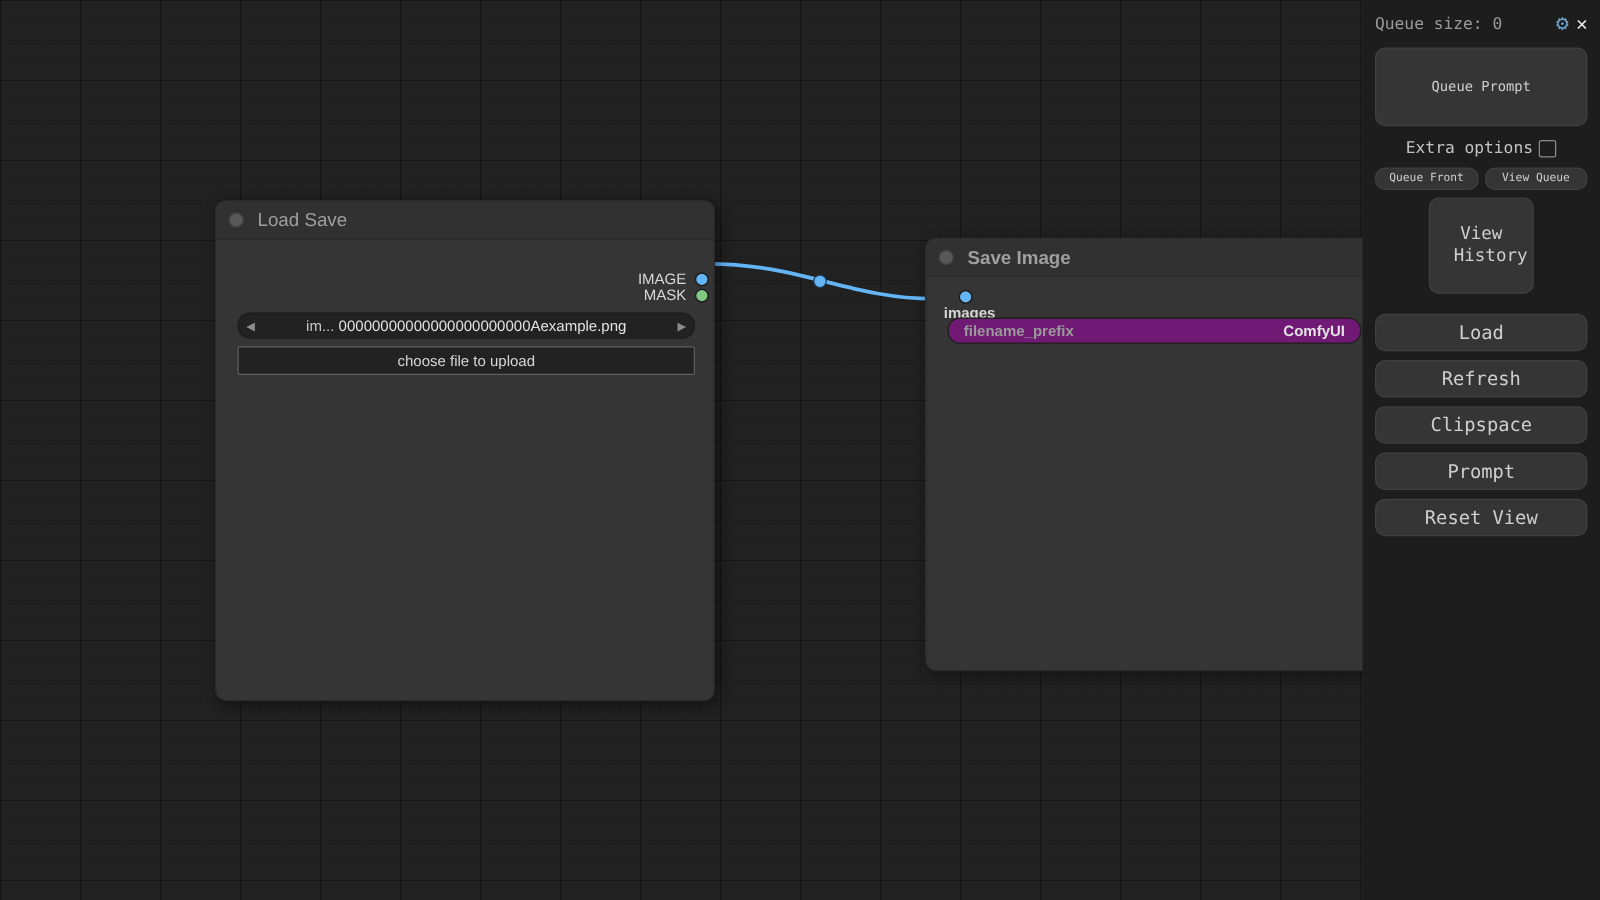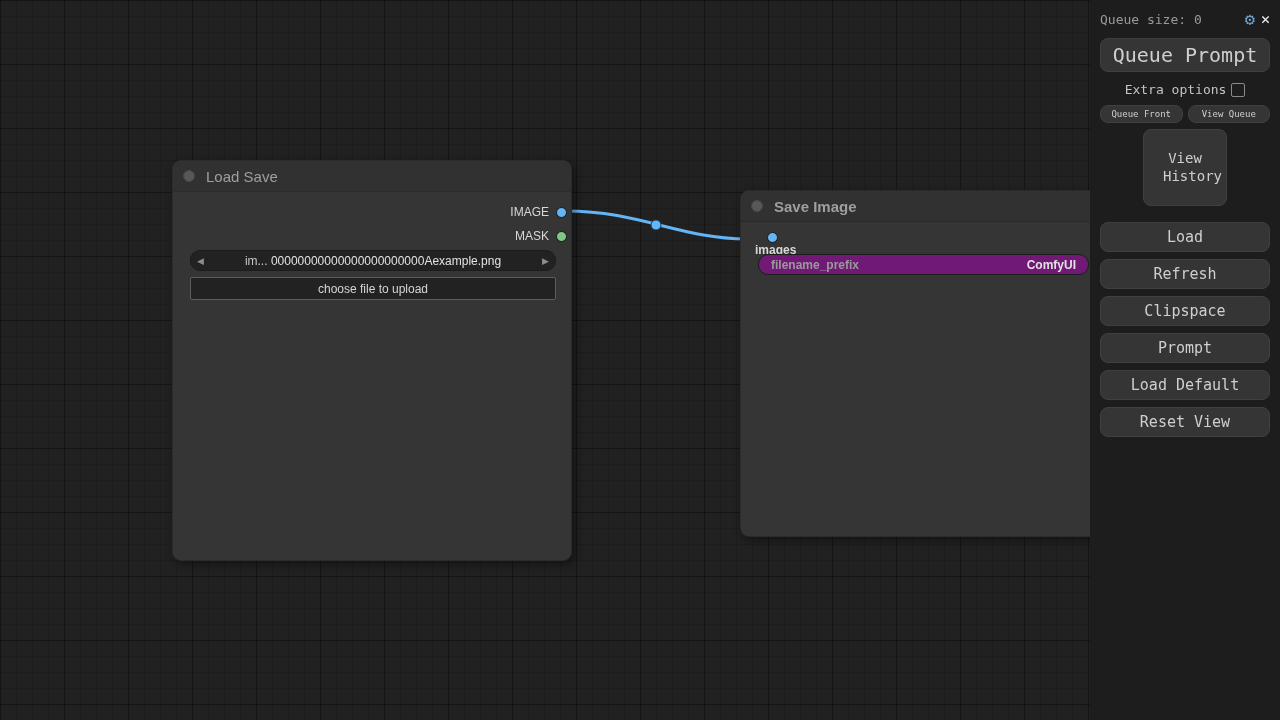--- a/index.html
+++ b/index.html
@@ -48,21 +48,21 @@
     box-sizing:border-box;padding:8px 10px;z-index:10;
     font-family:"DejaVu Sans Mono",monospace;color:#cccccc;}
   .queue-row{display:flex;align-items:center;gap:6px;height:22px;}
   .queue-size{flex:1;font-size:13px;color:#9a9a9a;white-space:nowrap;}
   .gear{font-size:17px;color:#6fa3cf;line-height:1;cursor:pointer;}
   .close-x{font-size:15px;color:#efefef;line-height:1;cursor:pointer;font-weight:bold;}
   .btn{display:block;width:100%;box-sizing:border-box;background:#353535;border:1px solid #404040;
     border-radius:8px;color:#cfcfcf;text-align:center;cursor:pointer;
     font-family:"DejaVu Sans Mono",monospace;}
   .btn-large{font-size:15px;padding:5px 0;margin-top:7px;}
-  .btn-prompt{font-size:20px;padding:4px 0;margin-top:8px;}
+  .btn-prompt{font-size:11px;padding:24px 0;margin-top:8px;}
   .extra-row{display:flex;align-items:center;justify-content:center;gap:5px;margin-top:10px;
     font-size:13px;color:#c3c3c3;}
   .checkbox{width:12px;height:12px;border:1px solid #8a8a8a;border-radius:2px;background:transparent;
     cursor:pointer;}
   .mini-row{display:flex;gap:5px;margin-top:8px;align-items:flex-end;}
   .btn-mini{flex:1;font-size:9px;padding:3px 0;border-radius:8px;}
   .btn-history{width:84px;margin:6px auto 0 auto;font-size:14px;line-height:1.25;padding:20px 0;
     border-radius:8px;}
   .btn-history .inner{display:block;width:44px;margin:0 auto;}
   .btn-group{margin-top:16px;}
@@ -76,21 +76,21 @@
     <path d="M 566 211 C 640 211, 680 239, 747 239" stroke="#64b5f6" stroke-width="3" fill="none"></path>
     <circle cx="656" cy="225" r="5" fill="#64b5f6" stroke="#1e3a55" stroke-width="1"></circle>
   </svg>
 
   <div class="node" style="left:172px;top:160px;width:398px;height:399px;">
     <div class="node-header">
       <span class="collapse-dot"></span>
       <span class="node-title">Load Save</span>
     </div>
 
-    <div class="slot out" style="top:43px;">
+    <div class="slot out" style="top:54px;">
       <span class="slot-label">IMAGE</span>
       <span class="dot dot-image"></span>
     </div>
     <div class="slot out" style="top:67px;">
       <span class="slot-label">MASK</span>
       <span class="dot dot-mask"></span>
     </div>
 
     <div class="combo" style="left:17px;top:89px;width:366px;">
       <span class="arrow">◀</span>
@@ -140,16 +140,15 @@
 
   <div class="btn btn-history">
     <span class="inner">View History</span>
   </div>
 
   <div class="btn-group">
     <div class="btn btn-large">Load</div>
     <div class="btn btn-large">Refresh</div>
     <div class="btn btn-large">Clipspace</div>
     <div class="btn btn-large">Prompt</div>
-    <div class="btn btn-large">Load Default</div>
     <div class="btn btn-large">Reset View</div>
   </div>
 </div>
 
 </body></html>

